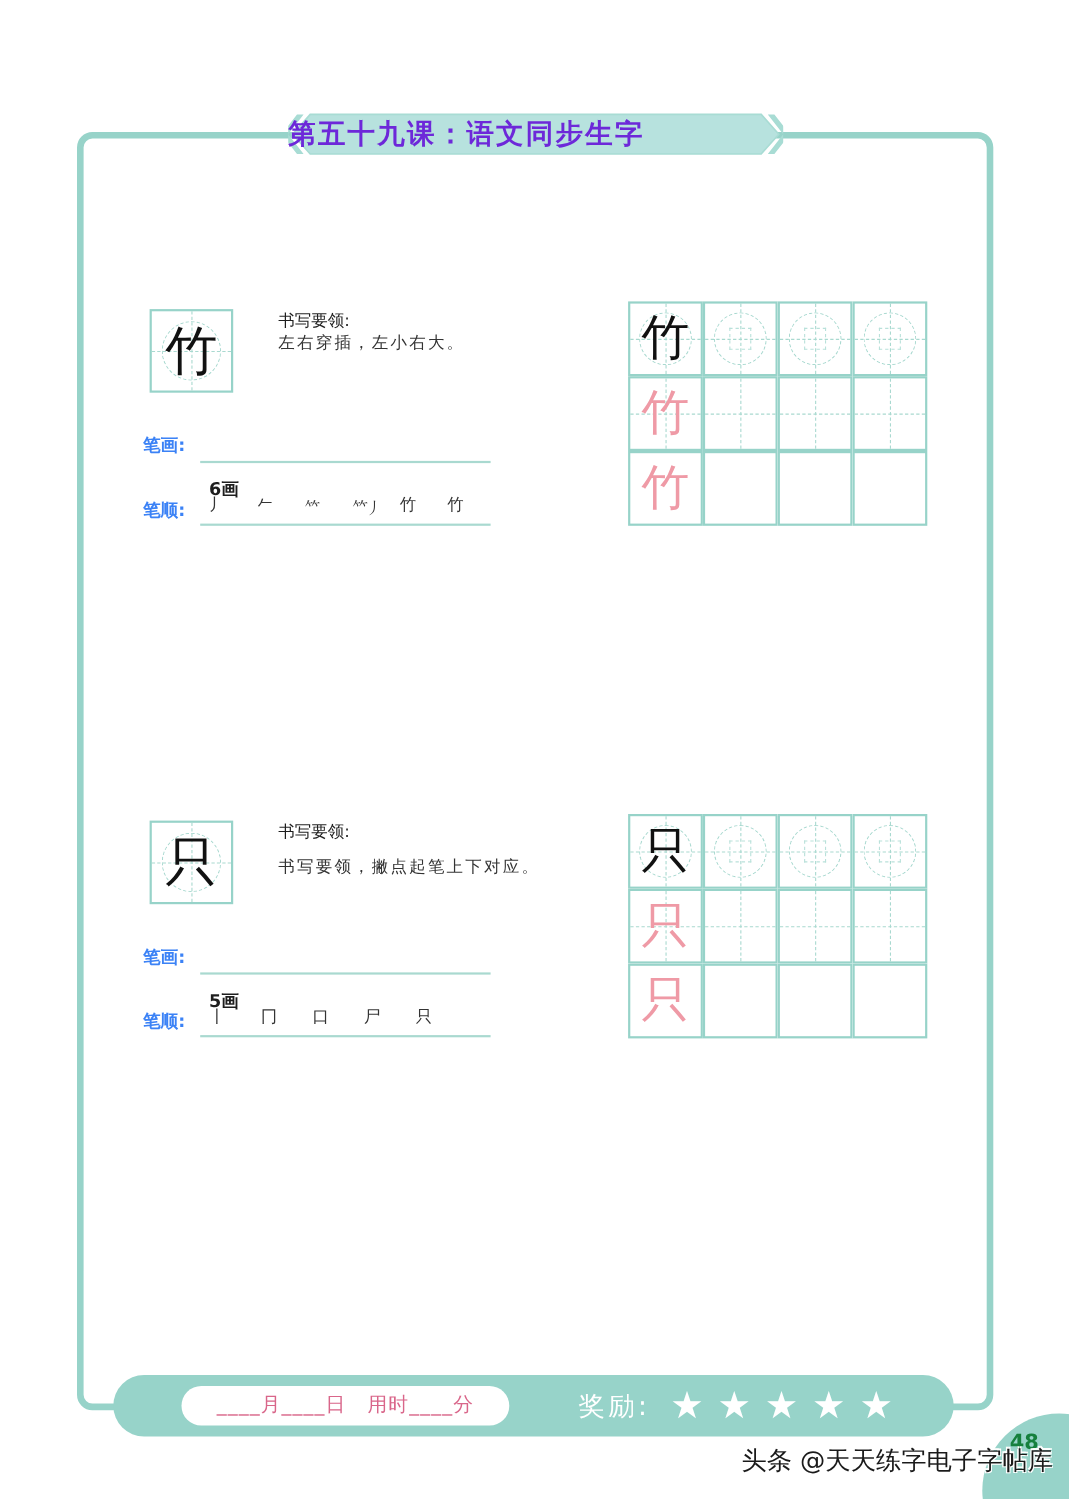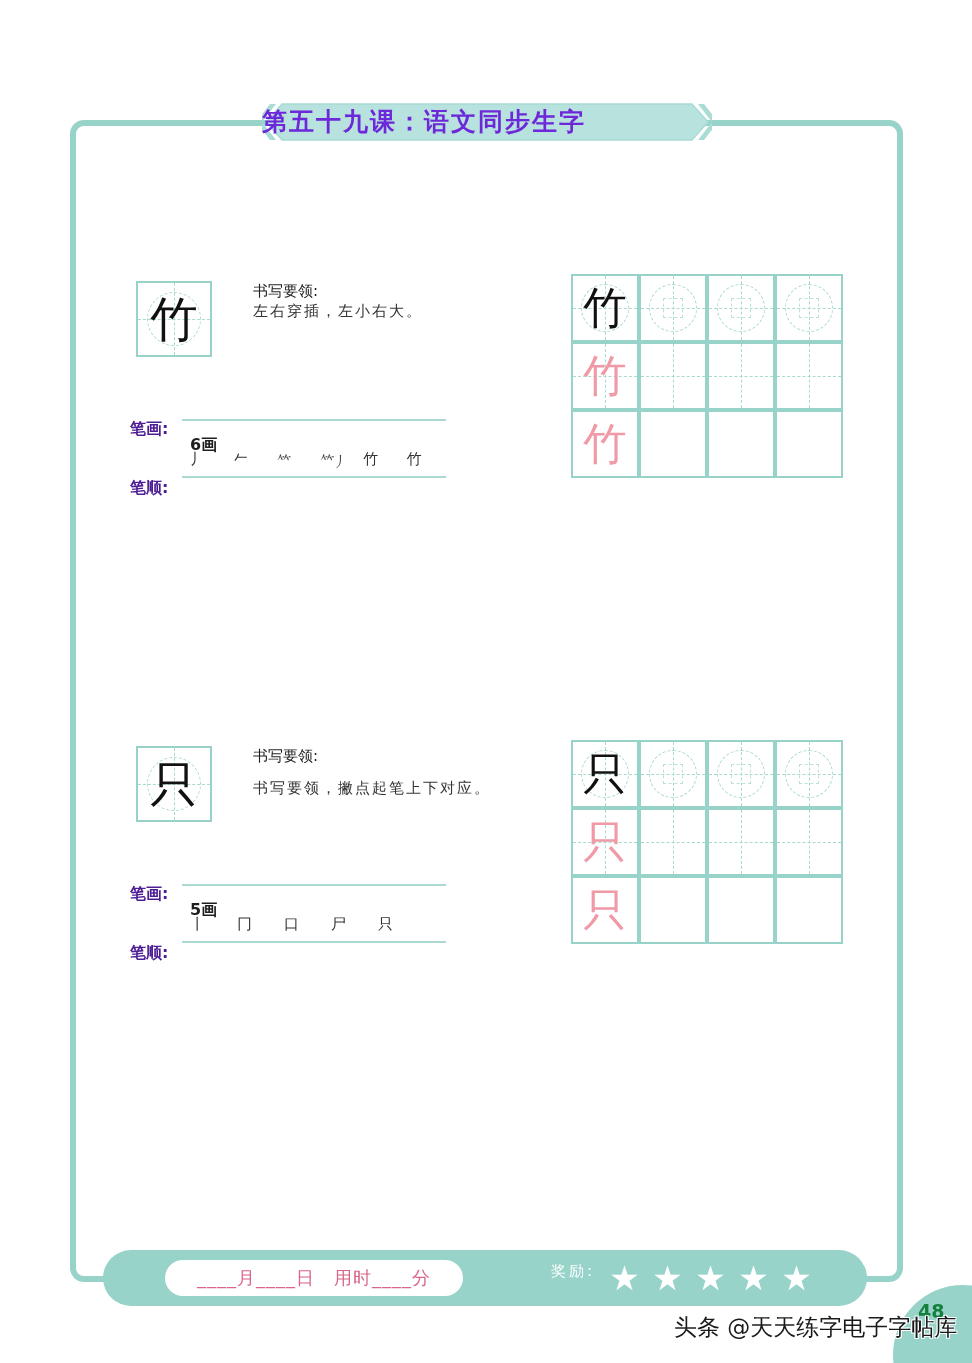--- a/index.html
+++ b/index.html
@@ -18,36 +18,36 @@
   .guide-v { position:absolute; top:0; bottom:0; left:50%; border-left:1px dashed #a9d9d0; }
   .guide-circle { position:absolute; left:12%; top:12%; width:76%; height:76%; border:1px dashed #a9d9d0; border-radius:50%; box-sizing:border-box; }
   .guide-square { position:absolute; left:34%; top:34%; width:32%; height:32%; border:1px dashed #b9e1da; box-sizing:border-box; }
   .char { position:absolute; left:0; top:0; width:100%; height:100%; text-align:center;
           font-family:"DejaVu Serif", serif; }
   .model-box .char { font-size:48px; line-height:72px; color:#111; }
 
   .tips-title { position:absolute; left:253px; font-size:15px; font-weight:normal; color:#1e1e1e; }
   .tips-text { position:absolute; left:253px; font-size:15px; color:#333; letter-spacing:2px; }
 
-  .row-label { position:absolute; left:130px; font-size:16px; font-weight:bold; color:#4c1d95;margin-top:24px; }
+  .row-label { position:absolute; left:130px; font-size:16px; font-weight:bold; color:#3b82f6; }
   .row-line { position:absolute; left:182px; width:264px; border-top:2px solid #a9d9d0; }
   .stroke-count { position:absolute; left:190px; font-size:16px; font-weight:bold; color:#1e1e1e;margin-top:40px; }
   .stroke-order { position:absolute; left:190px; width:260px; display:flex; }
   .stroke-order span { width:47px; font-size:15px; color:#333; font-family:"DejaVu Serif", serif; }
 
   .grid { position:absolute; left:571px; width:272px; height:204px; }
   .cell { position:absolute; width:68px; height:68px; border:2px solid #97d3c9; box-sizing:border-box; background:#fff; }
   .grid .char { font-size:44px; line-height:64px; }
   .char.black { color:#111; }
   .char.pink { color:#ef9aa6; }
 
   .footer-bar { position:absolute; left:103px; top:1250px; width:764px; height:56px; background:#97d3c9; border-radius:28px; }
   .date-pill { position:absolute; left:165px; top:1260px; width:298px; height:36px; background:#fff; border-radius:18px;
                font-size:18px; line-height:36px; color:#d9668a; text-align:center; letter-spacing:1px; }
-  .reward { position:absolute; left:551px; top:1262px; font-size:15px; color:#ffffff; letter-spacing:3px; }
+  .reward { position:absolute; left:526px; top:1262px; font-size:24px; color:#ffffff; letter-spacing:3px; }
   .stars { position:absolute; left:603px; top:1259px; display:flex; }
   .stars span { width:43px; font-size:34px; line-height:38px; color:#ffffff; text-align:center; }
 
   .page-circle { position:absolute; left:893px; top:1285px; width:140px; height:140px; border-radius:50%; background:#97d3c9; }
   .page-num { position:absolute; left:918px; top:1300px; font-size:19px; color:#15803d; font-weight:bold; }
   .watermark { position:absolute; left:674px; top:1312px; font-size:23px; color:#1a1a1a;
                text-shadow: 1px 1px 0 #fff, -1px -1px 0 #fff, 1px -1px 0 #fff, -1px 1px 0 #fff; }
 </style>
 </head>
 <body>

